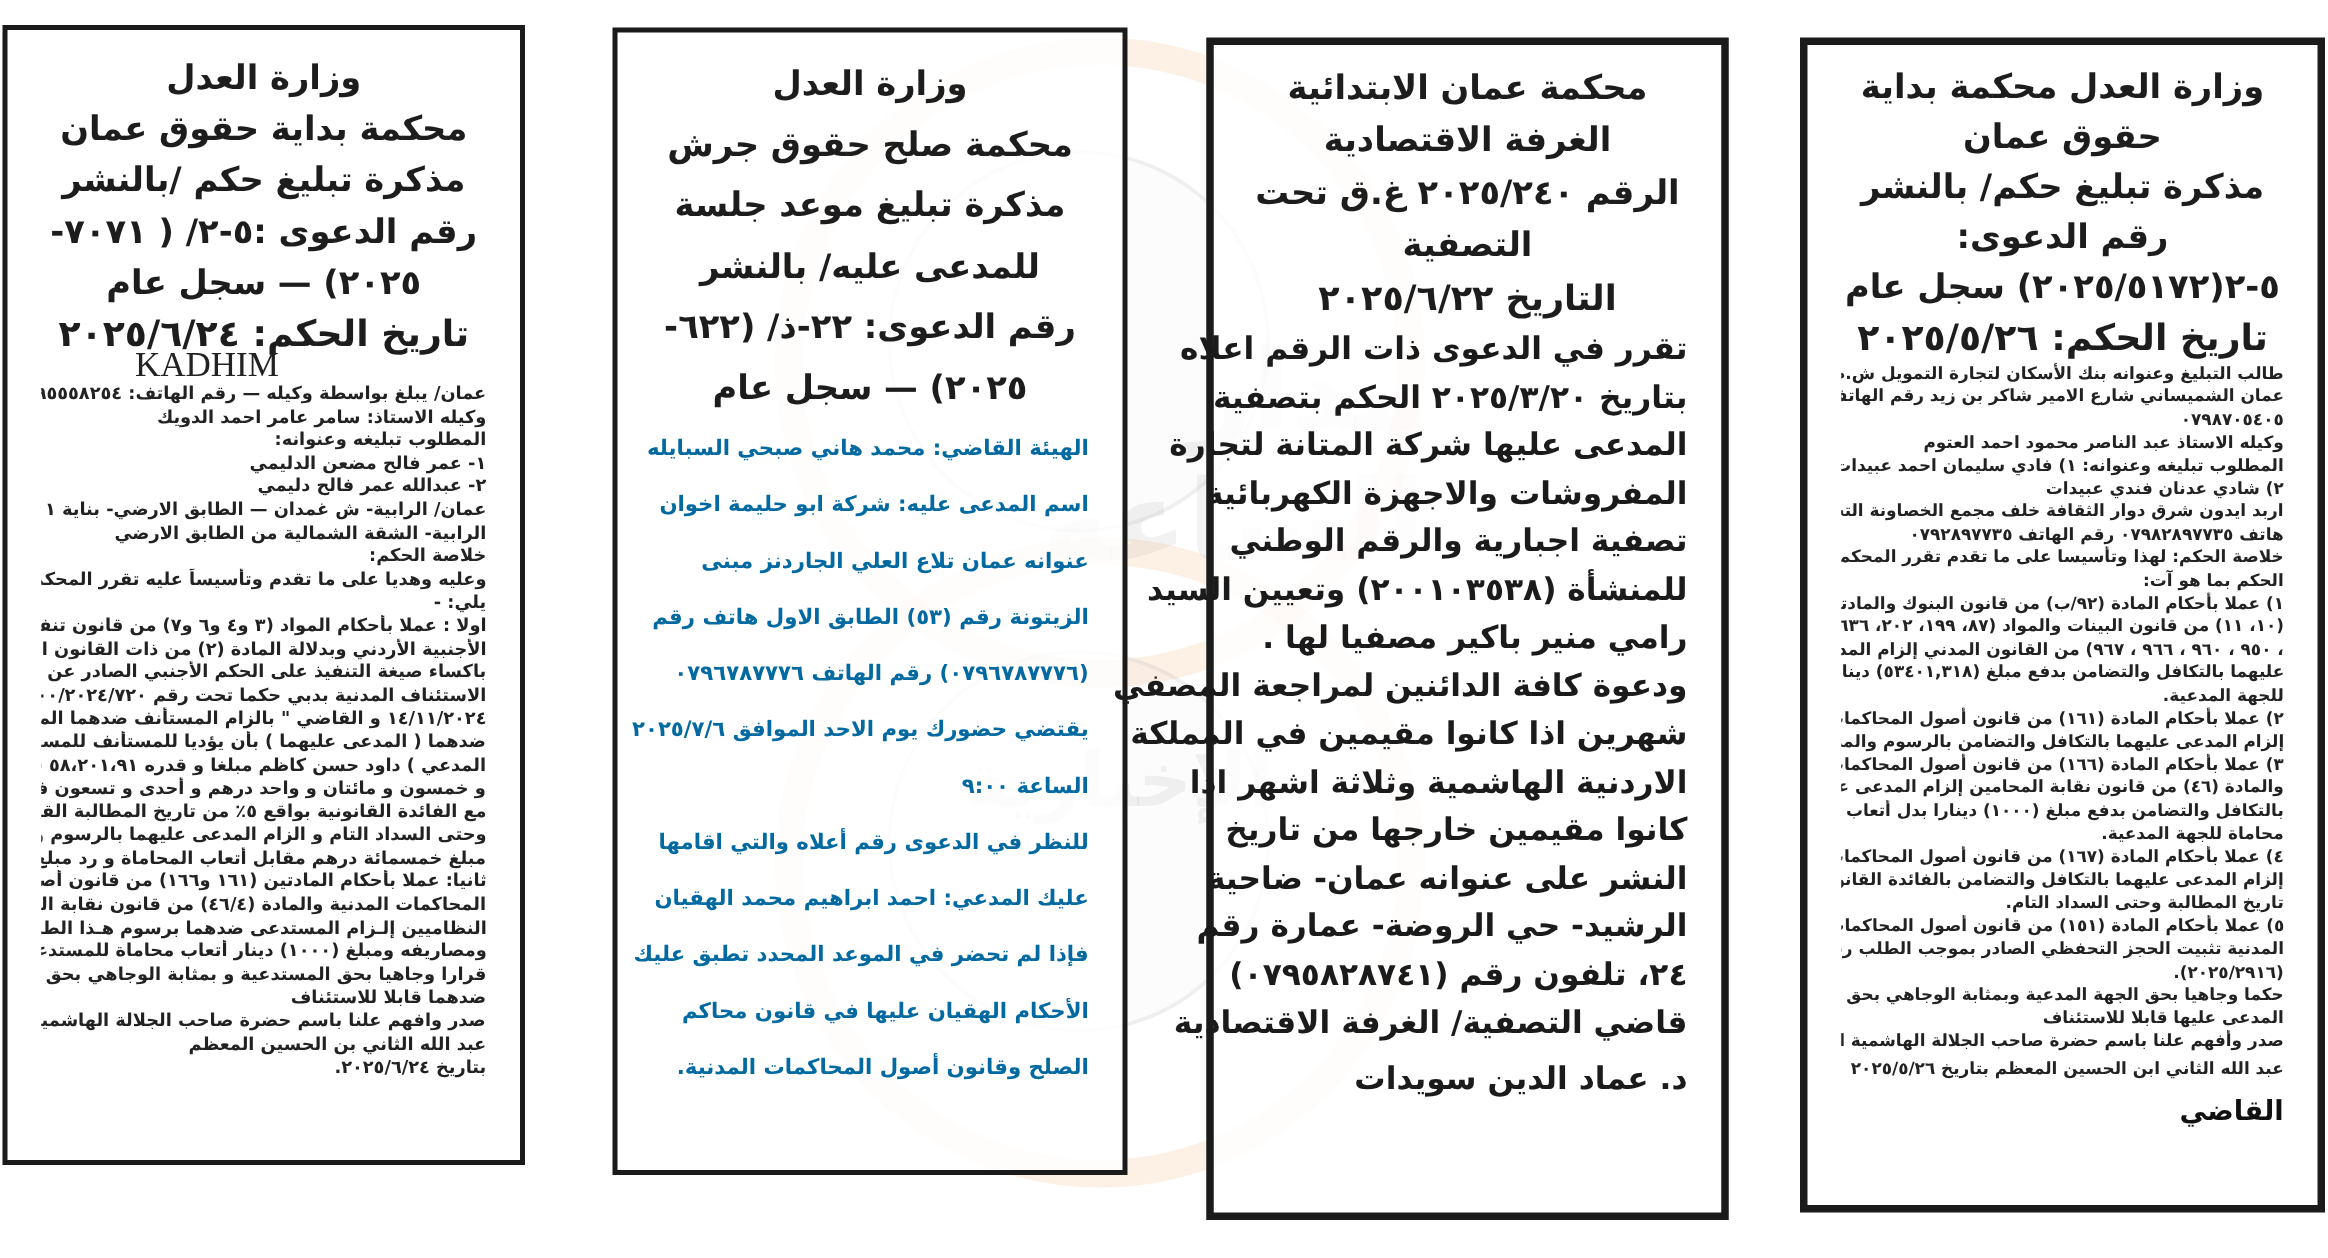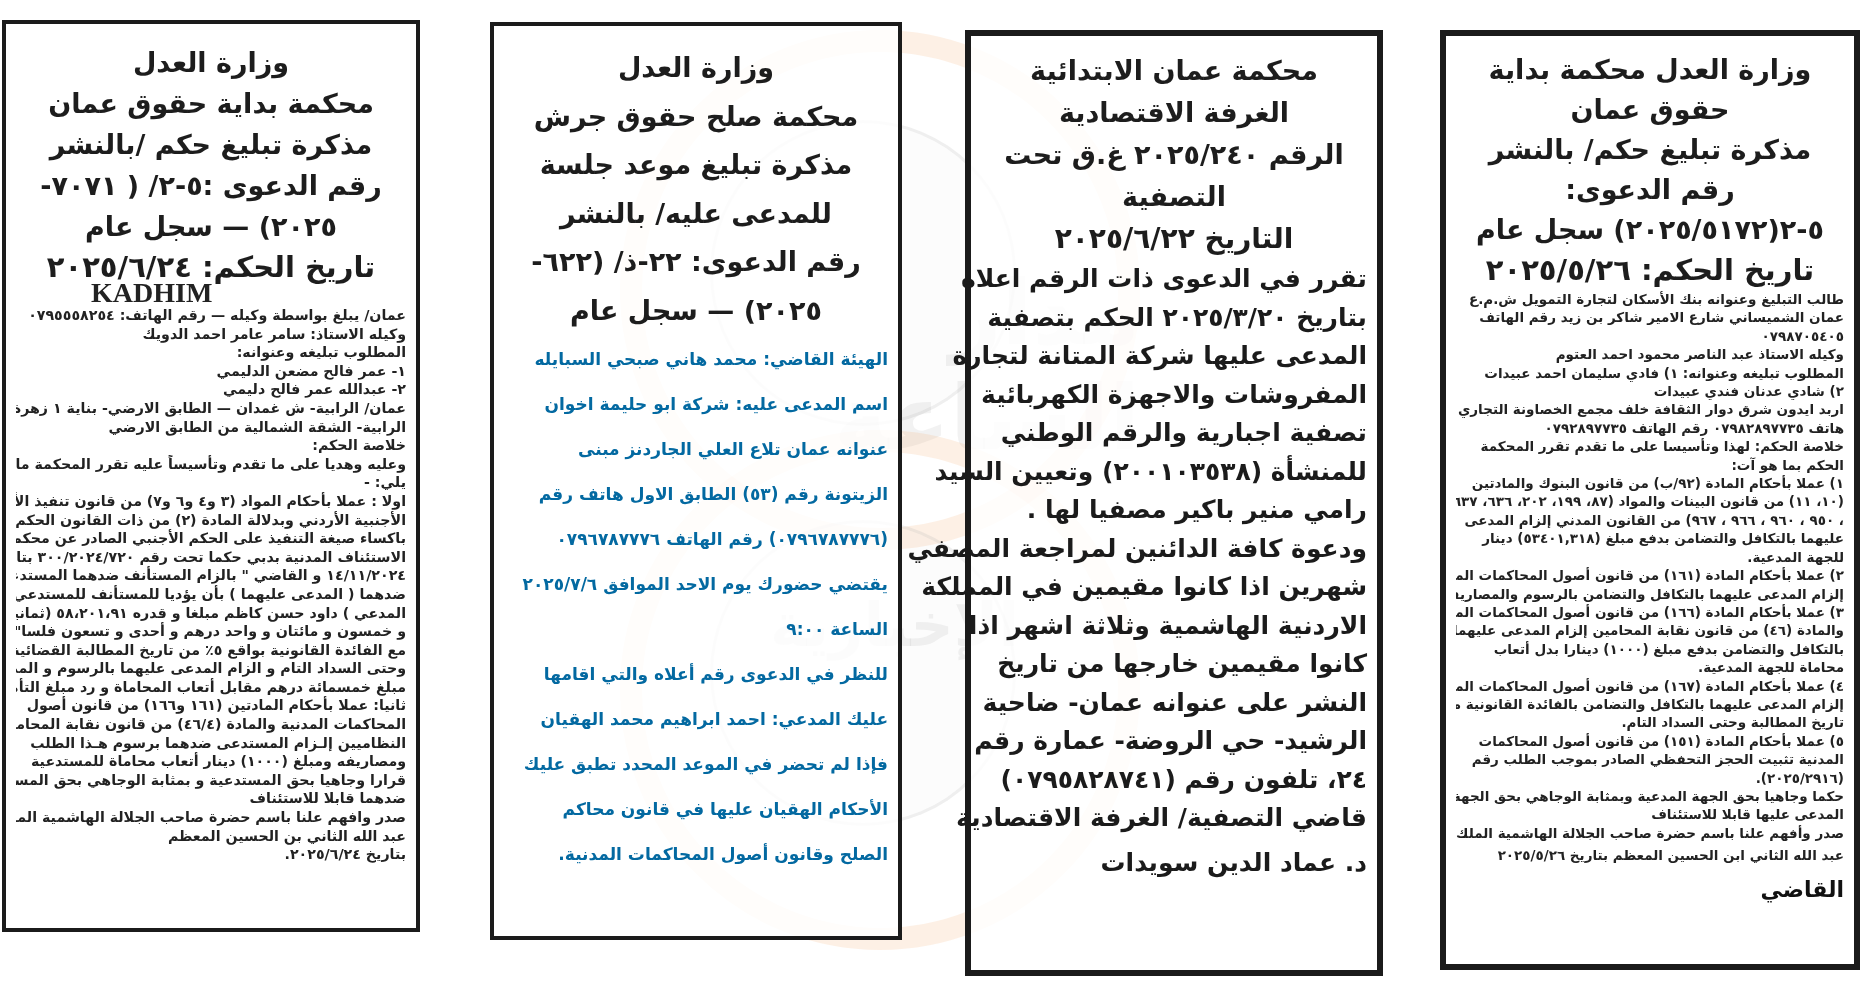--- a/index.html
+++ b/index.html
@@ -17,21 +17,21 @@
     border:3px solid rgba(160,160,160,0.15); background:rgba(200,200,200,0.06);
   }
   .wm-text {
     position:absolute; font-weight:bold; color:rgba(150,150,150,0.12);
     font-size:90px; direction:rtl;
   }
   .box {
     position:absolute; background:rgba(255,255,255,0.82);
     border:4px solid #1b1b1b; box-sizing:border-box; direction:rtl; text-align:right;
   }
-  .box-inner { padding:10px 10px; }
+  .box-inner { padding:10px 27px; }
   .head {
     text-align:center; font-weight:bold; color:#1d1d1d;
   }
   .line { white-space:nowrap; overflow:hidden; }
   .small { font-size:14.2px; line-height:18.6px; font-weight:bold; color:#222; }
   .mid { font-size:17px; line-height:45px; font-weight:bold; color:#0369a1; white-space:nowrap; }
   .big { font-size:25px; line-height:38.5px; font-weight:bold; color:#1b1b1b; letter-spacing:0.5px; white-space:nowrap; }
   .latin { font-family:"Liberation Serif", serif; font-weight:normal; font-size:28px; line-height:22px; }
   .sig { font-size:22px; font-weight:bold; margin-top:12px; }
 </style>
@@ -53,21 +53,21 @@
   <div class="box-inner">
     <div class="head" style="font-size:27px;line-height:41px;margin-top:8px;">
       <div>وزارة العدل</div>
       <div>محكمة بداية حقوق عمان</div>
       <div>مذكرة تبليغ حكم /بالنشر</div>
       <div>رقم الدعوى :٥-٢/ ( ٧٠٧١-</div>
       <div>٢٠٢٥) — سجل عام</div>
       <div style="font-size:29px;">تاريخ الحكم: ٢٠٢٥/٦/٢٤</div>
     </div>
     <div class="small" style="position:relative;margin-top:-6px;">
-      <div class="latin" style="text-align:left;padding-left:75px;direction:ltr;font-weight:bold;">KADHIM</div>
+      <div class="latin" style="text-align:left;padding-left:75px;direction:ltr;">KADHIM</div>
     </div>
     <div class="small" style="margin-top:2px;">
       <div class="line">عمان/ يبلغ بواسطة وكيله — رقم الهاتف: ٠٧٩٥٥٥٨٢٥٤</div>
       <div class="line">وكيله الاستاذ: سامر عامر احمد الدويك</div>
       <div class="line">المطلوب تبليغه وعنوانه:</div>
       <div class="line">١-  عمر فالح مضعن الدليمي</div>
       <div class="line">٢- عبدالله عمر فالح دليمي</div>
       <div class="line">عمان/ الرابية- ش غمدان — الطابق الارضي- بناية ١ زهرة</div>
       <div class="line">الرابية- الشقة الشمالية من الطابق الارضي</div>
       <div class="line">خلاصة الحكم:</div>

